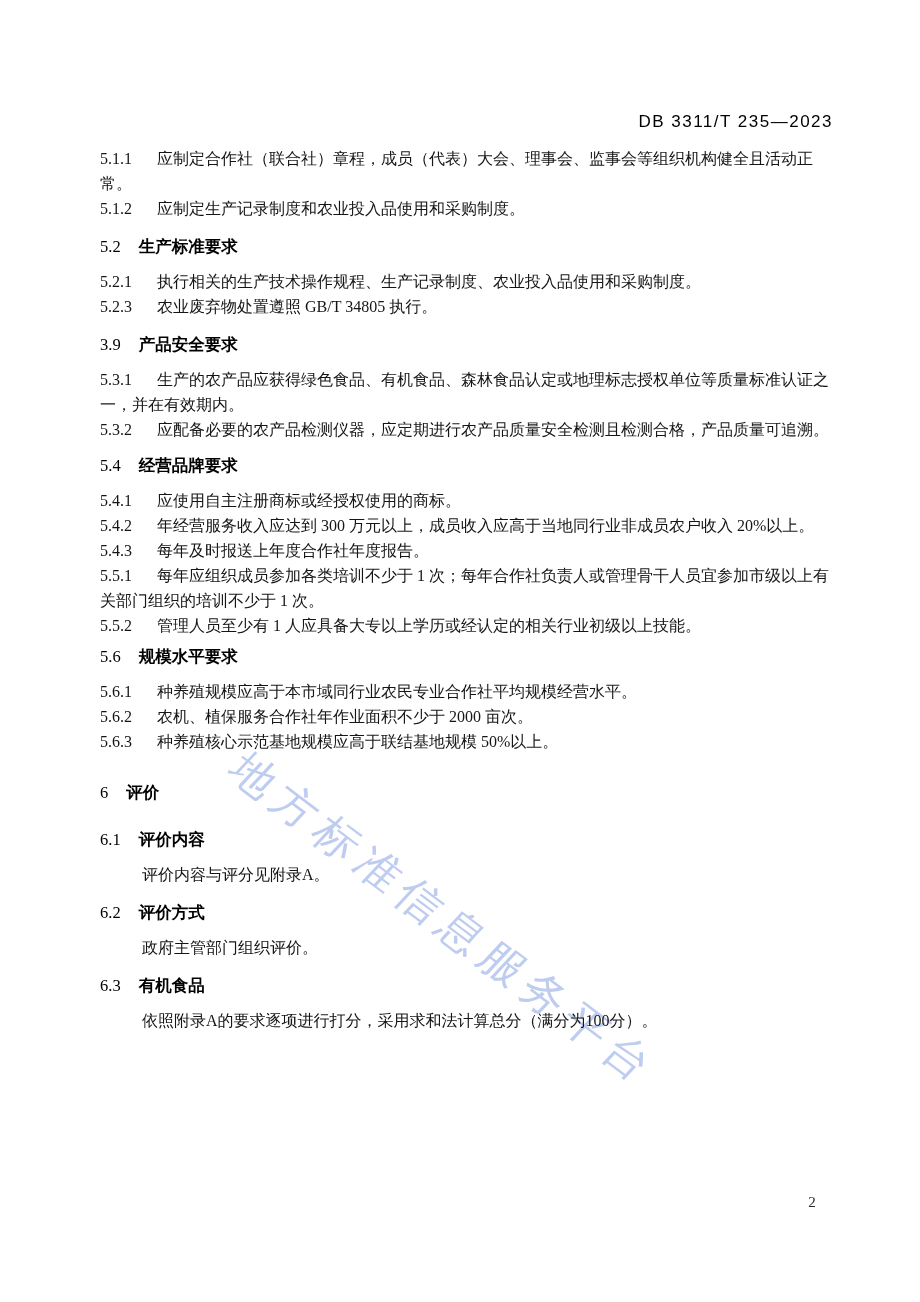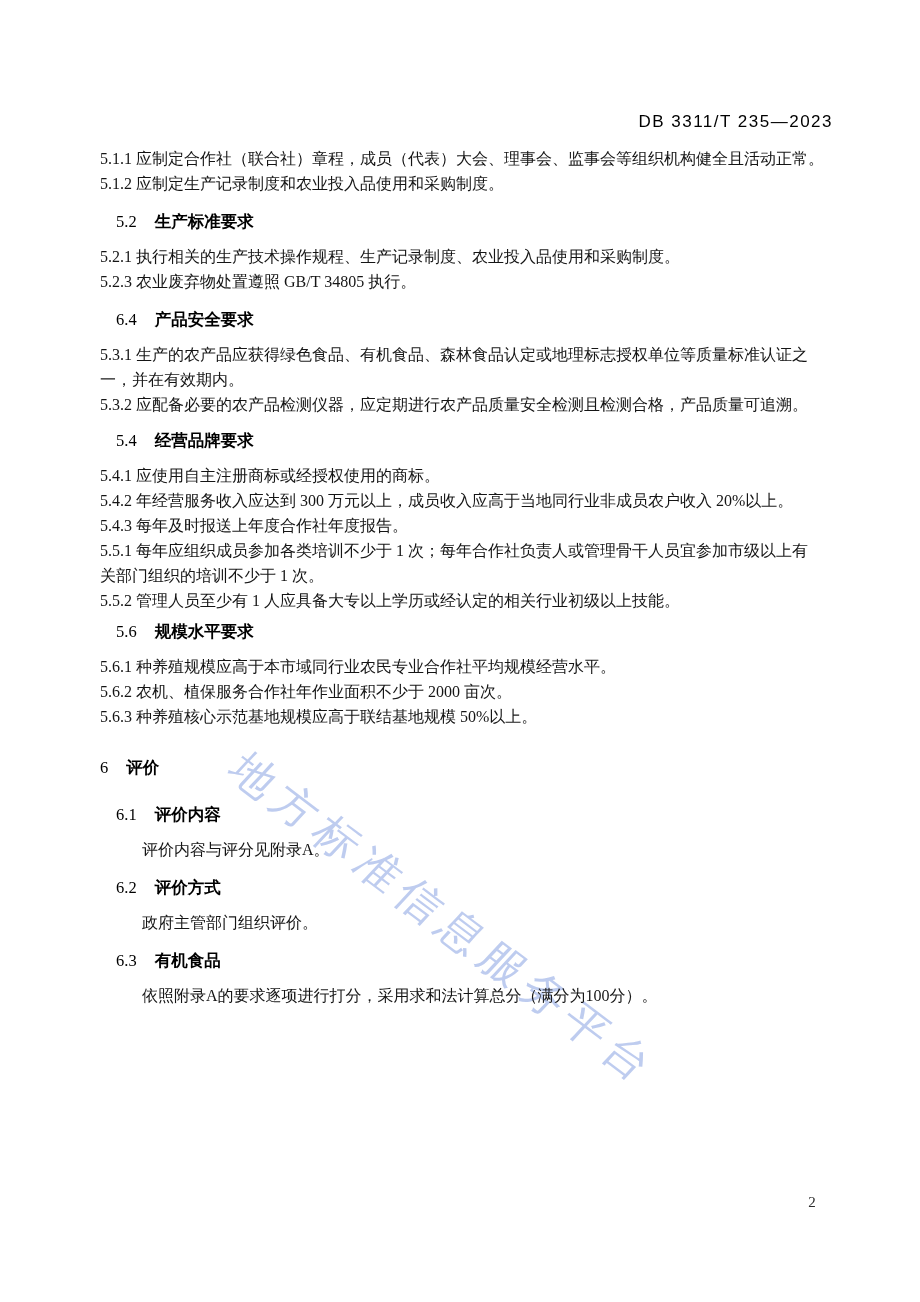--- a/index.html
+++ b/index.html
@@ -45,23 +45,23 @@
     top: 146px;
     width: 736px;
     z-index: 1;
     font-size: 16px;
     line-height: 25px;
   }
   .clause {
     margin: 0;
     white-space: pre-wrap;
   }
-  .clause .num { margin-right: 4px; }
+  .clause .num { margin-right: 25px; }
   .hd {
-    margin: 13px 0 10px 16px;
+    margin: 13px 0 10px 0;
     font-family: "Liberation Sans", "DejaVu Sans", sans-serif;
     font-weight: 700;
     font-size: 16.5px;
     color: #000;
   }
   .hd .num {
     font-family: "Liberation Serif", "DejaVu Serif", serif;
     font-weight: 400;
     margin-right: 18px;
   }
@@ -97,21 +97,21 @@
 
   <main class="content">
 
     <p class="clause"><span class="num">5.1.1</span><span>应制定合作社（联合社）章程，成员（代表）大会、理事会、监事会等组织机构健全且活动正常。</span></p>
     <p class="clause"><span class="num">5.1.2</span><span>应制定生产记录制度和农业投入品使用和采购制度。</span></p>
 
     <p class="hd"><span class="num">5.2</span><span>生产标准要求</span></p>
     <p class="clause"><span class="num">5.2.1</span><span>执行相关的生产技术操作规程、生产记录制度、农业投入品使用和采购制度。</span></p>
     <p class="clause"><span class="num">5.2.3</span><span>农业废弃物处置遵照 GB/T 34805 执行。</span></p>
 
-    <p class="hd"><span class="num">6.4</span><span>产品安全要求</span></p>
+    <p class="hd"><span class="num">3.9</span><span>产品安全要求</span></p>
     <p class="clause"><span class="num">5.3.1</span><span>生产的农产品应获得绿色食品、有机食品、森林食品认定或地理标志授权单位等质量标准认证之
 一，并在有效期内。</span></p>
     <p class="clause"><span class="num">5.3.2</span><span>应配备必要的农产品检测仪器，应定期进行农产品质量安全检测且检测合格，产品质量可追溯。</span></p>
 
     <p class="hd hd-54"><span class="num">5.4</span><span>经营品牌要求</span></p>
     <p class="clause"><span class="num">5.4.1</span><span>应使用自主注册商标或经授权使用的商标。</span></p>
     <p class="clause"><span class="num">5.4.2</span><span>年经营服务收入应达到 300 万元以上，成员收入应高于当地同行业非成员农户收入 20%以上。</span></p>
     <p class="clause"><span class="num">5.4.3</span><span>每年及时报送上年度合作社年度报告。</span></p>
 
     <p class="clause"><span class="num">5.5.1</span><span>每年应组织成员参加各类培训不少于 1 次；每年合作社负责人或管理骨干人员宜参加市级以上有

